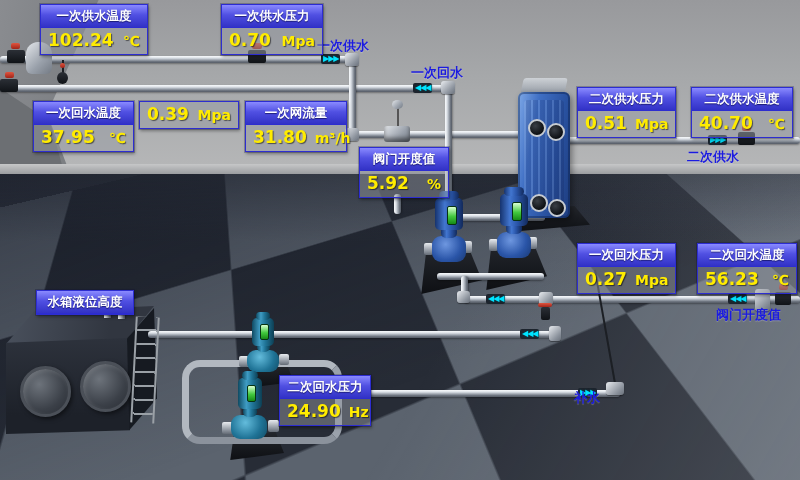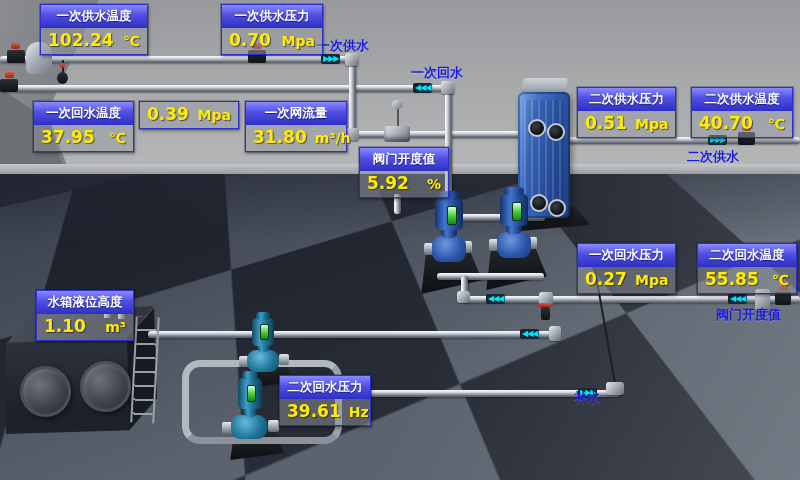--- a/index.html
+++ b/index.html
@@ -299,32 +299,28 @@
   <div class="gauge" style="left:577px;top:243px;width:97px">
     <div class="hd">一次回水压力</div>
     <div class="val">
         <span class="num">0.27</span>
         <span class="unit">Mpa</span>
       </div>
   </div>
   <div class="gauge" style="left:697px;top:243px;width:98px">
     <div class="hd">二次回水温度</div>
     <div class="val">
-        <span class="num">55.85</span>
+        <span class="num">56.23</span>
         <span class="unit">℃</span>
       </div>
   </div>
   <div class="gauge" style="left:36px;top:290px;width:96px">
     <div class="hd">水箱液位高度</div>
-    <div class="val">
-        <span class="num">1.10</span>
-        <span class="unit">m³</span>
-      </div>
   </div>
   <div class="gauge" style="left:279px;top:375px;width:90px">
     <div class="hd">二次回水压力</div>
     <div class="val">
-        <span class="num">39.61</span>
+        <span class="num">24.90</span>
         <span class="unit">Hz</span>
       </div>
   </div>
 
 </div>
 
 </body></html>

